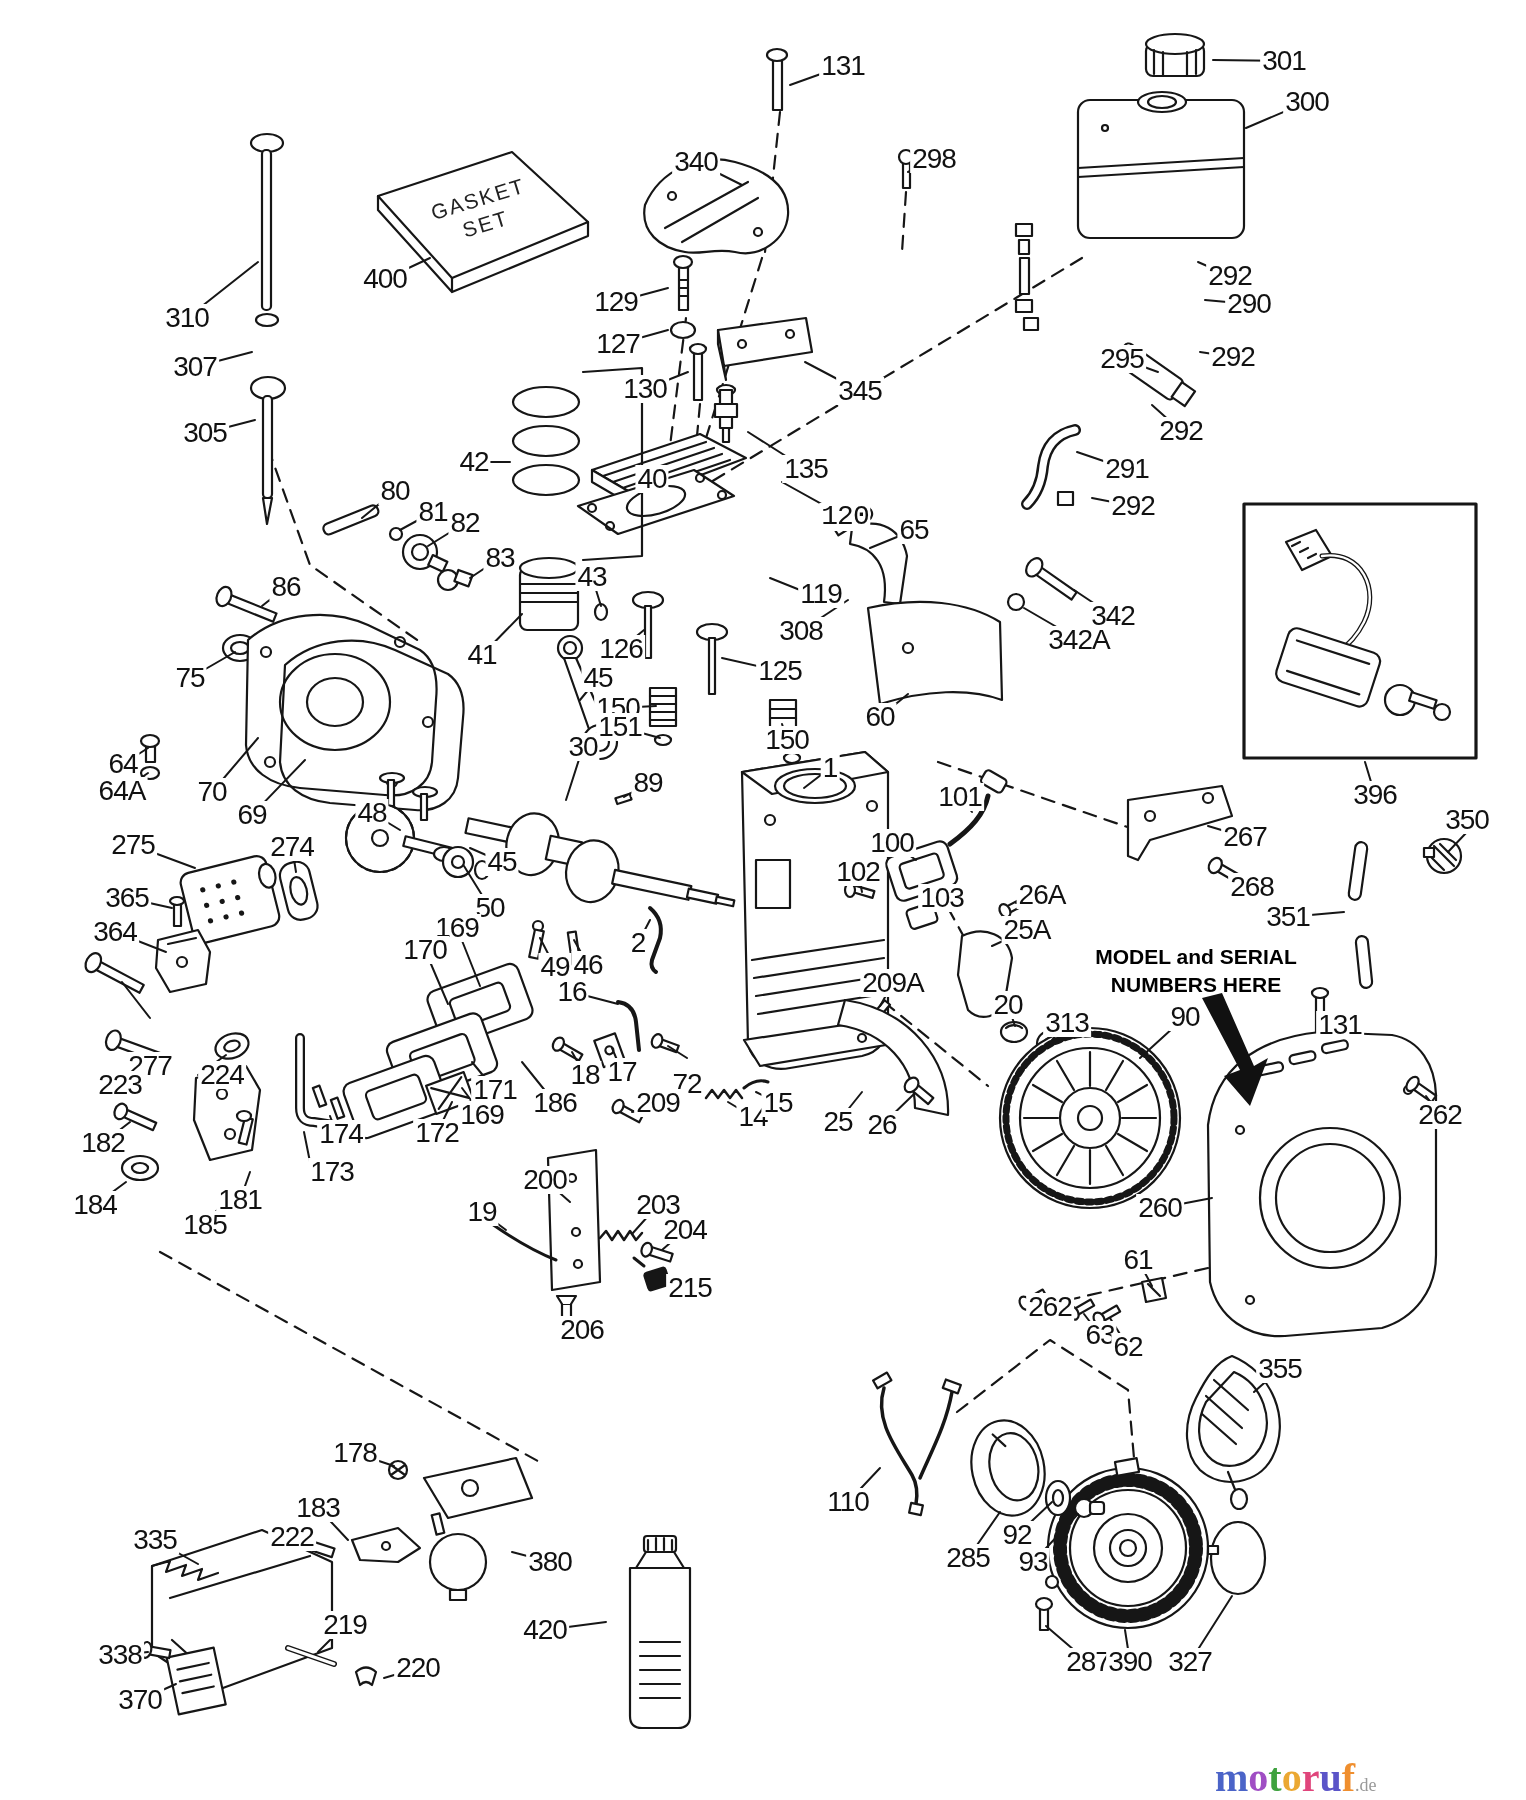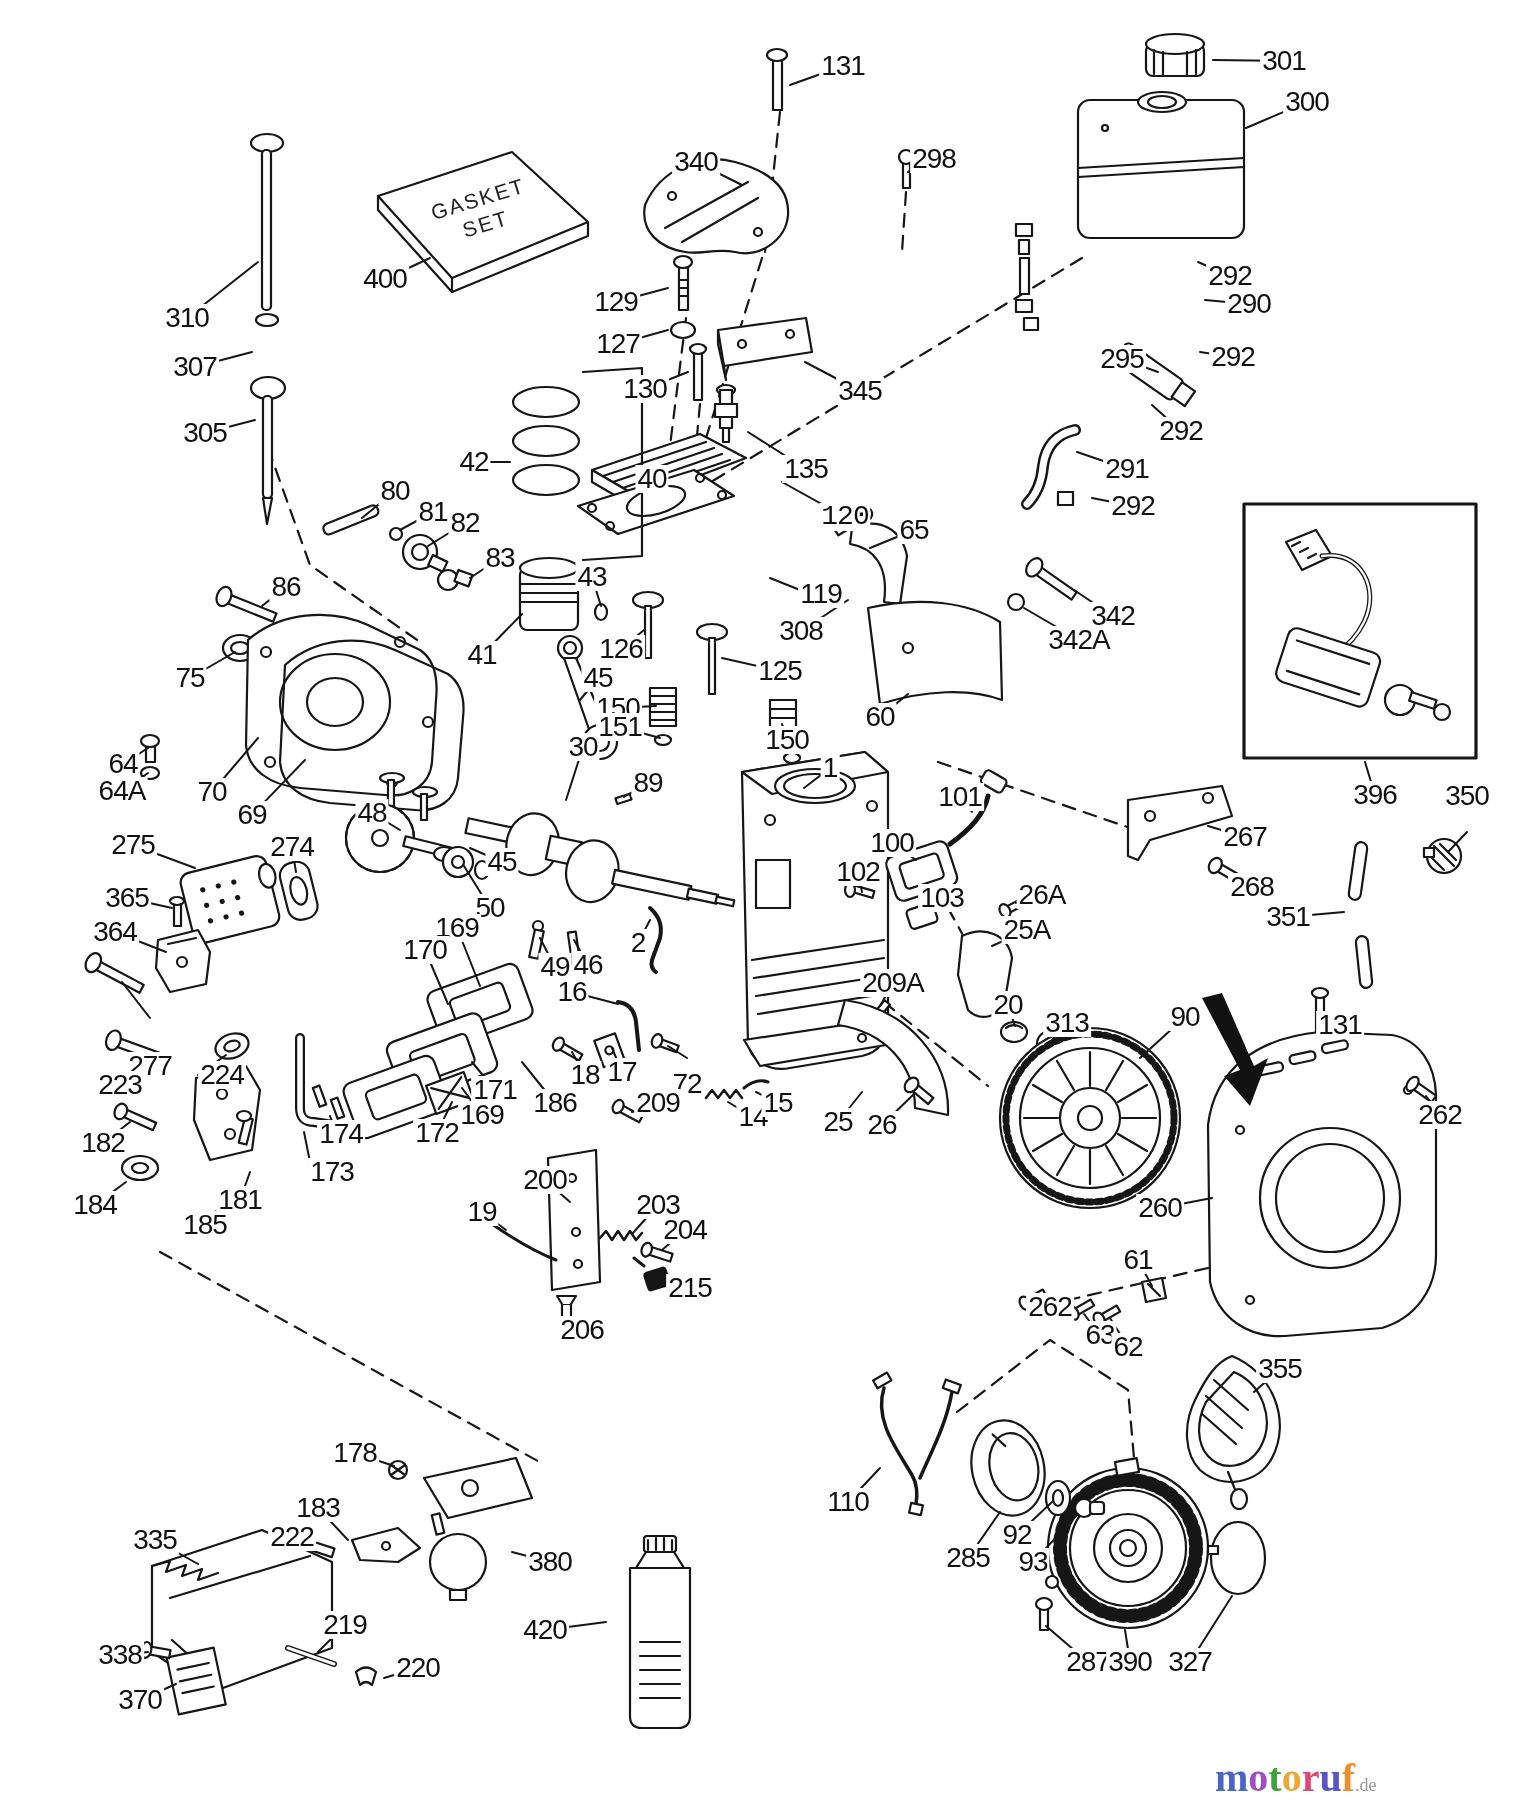--- a/index.html
+++ b/index.html
@@ -860,21 +860,21 @@
       <div class="plabel" style="left: 1027px; top: 930px;">25A</div>
       <div class="plabel" style="left: 893px; top: 983px;">209A</div>
       <div class="plabel" style="left: 1008px; top: 1005px;">20</div>
       <div class="plabel" style="left: 1067px; top: 1023px;">313</div>
       <div class="plabel" style="left: 1185px; top: 1017px;">90</div>
       <div class="plabel" style="left: 838px; top: 1122px;">25</div>
       <div class="plabel" style="left: 882px; top: 1125px;">26</div>
       <div class="plabel" style="left: 1245px; top: 837px;">267</div>
       <div class="plabel" style="left: 1252px; top: 887px;">268</div>
       <div class="plabel" style="left: 1288px; top: 917px;">351</div>
-      <div class="plabel" style="left: 1467px; top: 796px;">350</div>
+      <div class="plabel" style="left: 1467px; top: 820px;">350</div>
       <div class="plabel" style="left: 1375px; top: 795px;">396</div>
       <div class="plabel" style="left: 1340px; top: 1025px;">131</div>
       <div class="plabel" style="left: 1440px; top: 1115px;">262</div>
       <div class="plabel" style="left: 1160px; top: 1208px;">260</div>
       <div class="plabel" style="left: 1138px; top: 1260px;">61</div>
       <div class="plabel" style="left: 1050px; top: 1307px;">262</div>
       <div class="plabel" style="left: 1100px; top: 1335px;">63</div>
       <div class="plabel" style="left: 1128px; top: 1347px;">62</div>
       <div class="plabel" style="left: 1280px; top: 1369px;">355</div>
       <div class="plabel" style="left: 848px; top: 1502px;">110</div>
@@ -894,16 +894,20 @@
       <div class="plabel" style="left: 120px; top: 1655px;">338</div>
       <div class="plabel" style="left: 140px; top: 1700px;">370</div>
       <div class="plabel" style="left: 545px; top: 1630px;">420</div>
     </div>
 
 <div id="gasket-text">
   <div>GASKET</div>
   <div>SET</div>
 </div>
 
+<div id="model-serial">
+  <div>MODEL and SERIAL</div>
+  <div>NUMBERS HERE</div>
+</div>
 
 <div id="watermark"><span style="color: rgb(75, 100, 200);">m</span><span style="color: rgb(160, 78, 196);">o</span><span style="color: rgb(63, 162, 63);">t</span><span style="color: rgb(235, 168, 50);">o</span><span style="color: rgb(224, 69, 123);">r</span><span style="color: rgb(91, 84, 200);">u</span><span style="color: rgb(239, 142, 46);">f</span><span class="suffix" style="color: rgb(153, 153, 153);">.de</span></div>
 
 </div>
 
 </body></html>

